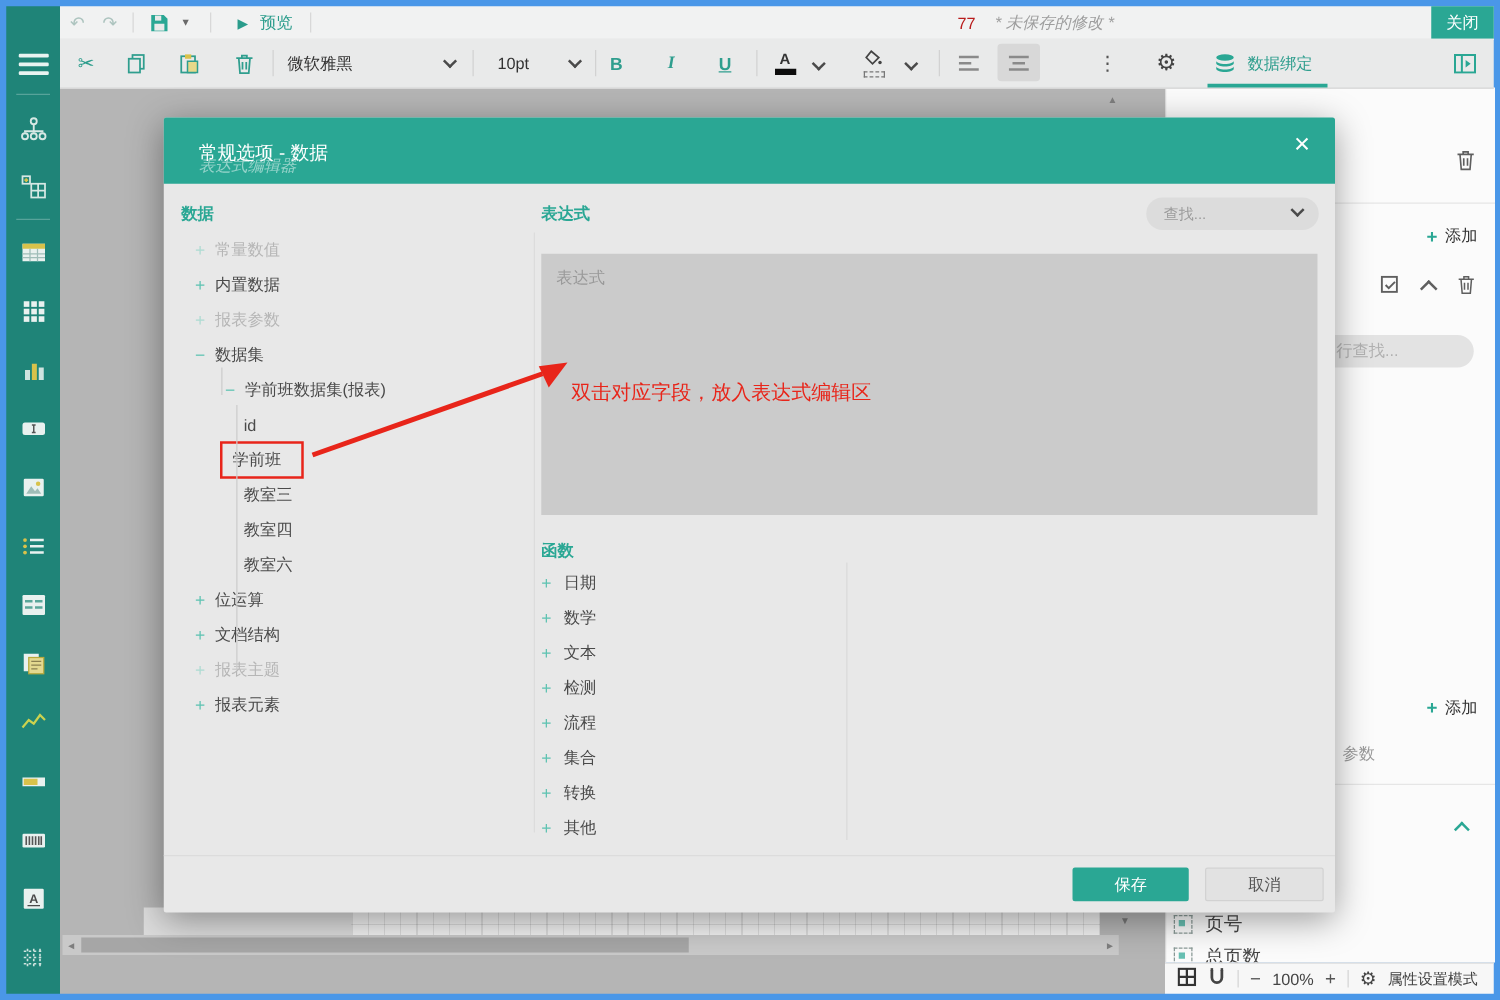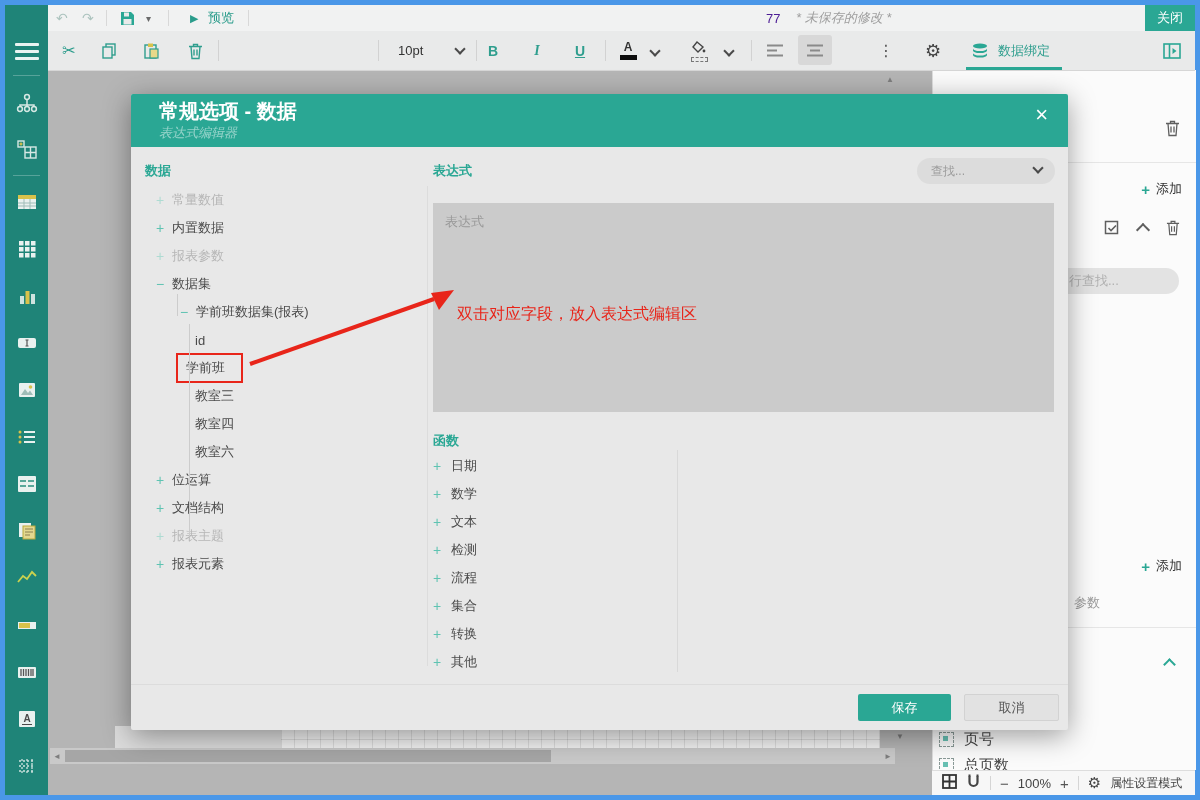--- a/index.html
+++ b/index.html
@@ -49,21 +49,21 @@
   .dashed-ic{width:13px;height:13px;border:1px dashed #8a9a97;position:relative;}
   .dashed-ic i{position:absolute;left:3px;top:3px;width:5px;height:5px;background:#2aa794;opacity:.7;}
   
   #statusbar{left:932px;top:770px;width:263px;height:25px;background:#f7f7f7;border-top:1px solid #dddddd;z-index:30;
              display:flex;align-items:center;gap:9px;padding-left:10px;box-sizing:border-box;font-size:13px;color:#444;}
   .sbv{width:1px;height:14px;background:#d5d5d5;}
   
   #dialog{left:131px;top:94px;width:937px;height:636px;background:#e8e8e8;z-index:20;
           box-shadow:0 6px 28px rgba(0,0,0,.38);border-radius:2px;}
   #dlg-header{position:absolute;left:0;top:0;width:937px;height:53px;background:#2aa794;border-radius:2px 2px 0 0;}
-  #dlg-title{position:absolute;left:28px;top:4px;font-size:20px;font-weight:bold;color:#fff;}
+  #dlg-title{position:absolute;left:28px;top:19px;font-size:15px;font-weight:normal;color:#fff;}
   #dlg-subtitle{position:absolute;left:28px;top:30px;font-size:13px;font-style:italic;color:rgba(255,255,255,.5);}
   #dlg-close{position:absolute;right:20px;top:10px;font-size:22px;color:#fff;cursor:pointer;line-height:22px;}
   .sec-h{font-size:13px;font-weight:bold;color:#2aa794;}
   .tree-row{height:28px;display:flex;align-items:center;font-size:13px;color:#4a4a4a;cursor:pointer;}
   .tree-row .tw{flex:0 0 16px;color:#5fc3b2;font-size:14px;text-align:left;}
   .tree-row.disabled{color:#b6b6b6;}
   .tree-row.disabled .tw{color:#aedbd2;}
   .i0{padding-left:11px;} .i1{padding-left:35px;} .i2{padding-left:50px;} .i2r{padding-left:31px;}
   .redbox{border:2px solid #e8251a;padding:4px 16px 4px 8px;}
   .treeline{position:absolute;width:1px;background:#cccccc;}
@@ -231,21 +231,21 @@
           <path d="M1 1h10l3 3v10H1z" fill="#2aa794"></path>
           <rect x="4" y="1.5" width="5" height="4" fill="#e9eaea"></rect>
           <rect x="3.5" y="8" width="8" height="5.5" fill="#e9eaea"></rect>
         </svg>
     </div>
     <div class="mb-item" style="left:98px;color:#6a6a6a;font-size:10px;">▾</div>
     <div class="vdiv" style="left:120px;"></div>
     <div class="mb-item teal" style="left:142px;font-size:11px;">▶</div>
     <div class="mb-item teal" style="left:160px;">预览</div>
     <div class="vdiv" style="left:200px;"></div>
-    <div class="mb-item" style="left:718px;color:#4c1d95;">77</div>
+    <div class="mb-item" style="left:718px;color:#b91c1c;">77</div>
     <div class="mb-item" style="left:748px;color:#9e9e9e;font-style:italic;">* 未保存的修改 *</div>
     <div id="close-btn">关闭</div>
   </div>
 
   <div class="a" id="toolbar">
     <div class="tb-item teal" style="left:8px;width:26px;font-size:16px;">✂</div>
     <div class="tb-item" style="left:48px;width:26px;">
       <svg width="18" height="18" viewBox="0 0 18 18">
           <g fill="none" stroke="#2f9e8e" stroke-width="1.4">
             <rect x="6" y="2" width="9" height="11"></rect>
@@ -263,20 +263,24 @@
     <div class="tb-item" style="left:134px;width:26px;">
       <svg width="17" height="18" viewBox="0 0 17 18">
           <g fill="none" stroke="#2f9e8e" stroke-width="1.4">
             <path d="M2 4.5h13M6.5 4V2.5h4V4"></path>
             <path d="M4 4.5l1 12h7l1-12"></path>
             <path d="M7 7.5v6M10 7.5v6"></path>
           </g>
         </svg>
     </div>
     <div class="tb-vdiv" style="left:170px;"></div>
+    <div class="tb-item" style="left:182px;width:140px;justify-content:flex-start;font-size:13px;color:#333;">
+      <span>微软雅黑</span>
+      <span class="chev" style="position:absolute;right:6px;"></span>
+    </div>
     <div class="tb-vdiv" style="left:330px;"></div>
     <div class="tb-item" style="left:342px;width:78px;justify-content:flex-start;font-size:13px;color:#333;padding-left:8px;box-sizing:border-box;">
       <span>10pt</span>
       <span class="chev" style="position:absolute;right:4px;"></span>
     </div>
     <div class="tb-vdiv" style="left:428px;"></div>
     <div class="tb-item btn-letter" style="left:432px;width:26px;">B</div>
     <div class="tb-item btn-letter" style="left:476px;width:26px;font-style:italic;font-family:'Liberation Serif','DejaVu Serif',serif;">I</div>
     <div class="tb-item btn-letter" style="left:519px;width:26px;text-decoration:underline;">U</div>
     <div class="tb-vdiv" style="left:557px;"></div>

